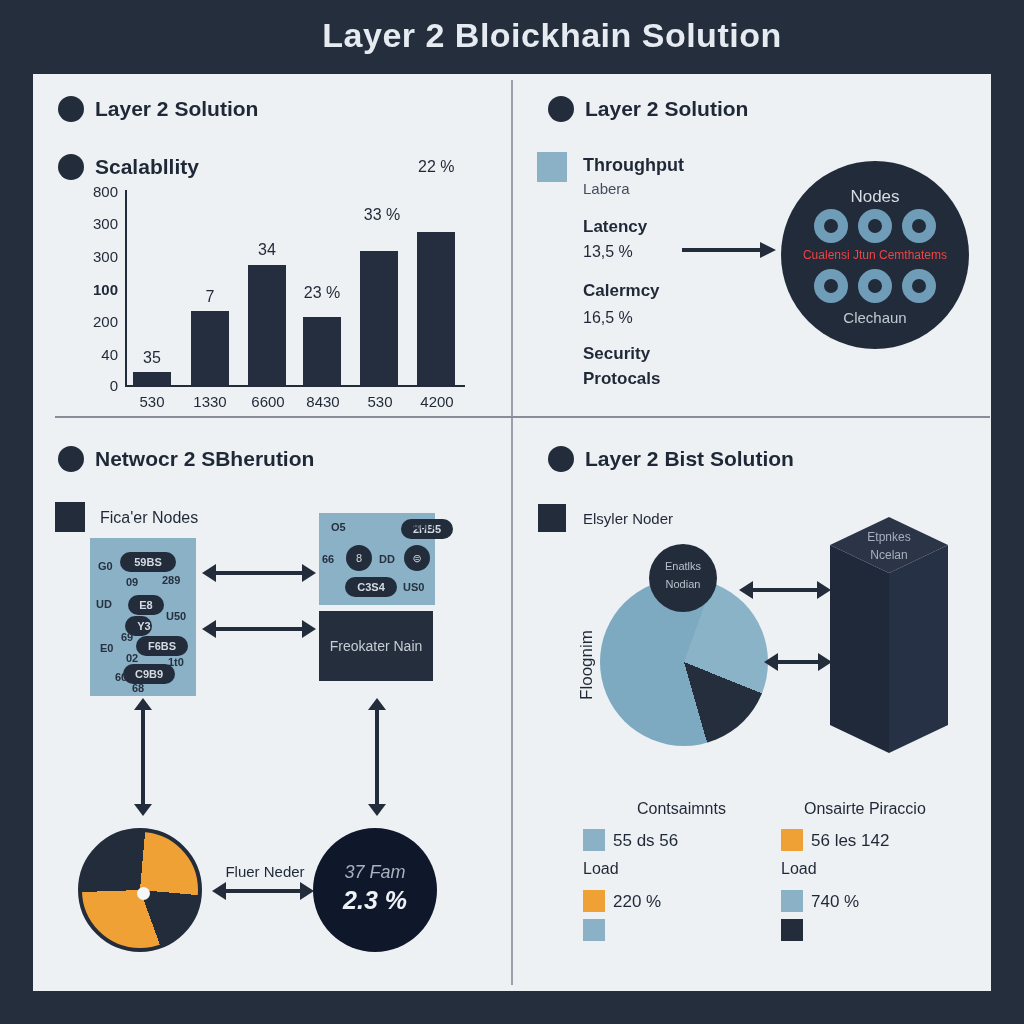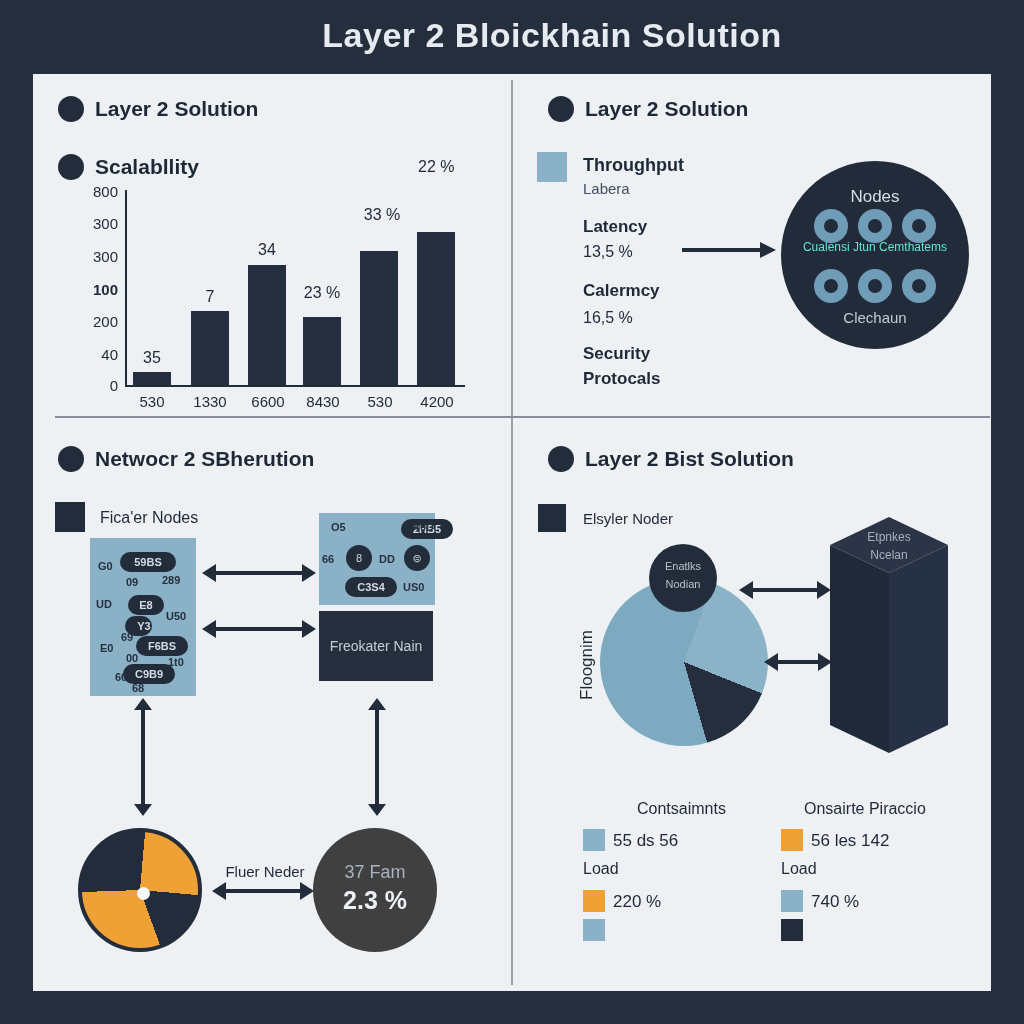--- a/index.html
+++ b/index.html
@@ -98,21 +98,21 @@
   <div class="abs lbl16" style="left:583px;top:309px;">16,5 %</div>
 
   <div class="abs lbl17 bold" style="left:583px;top:344px;">Security</div>
   <div class="abs lbl17 bold" style="left:583px;top:369px;">Protocals</div>
 
   <div class="abs" style="left:781px;top:161px;width:188px;height:188px;border-radius:50%;background:#222b3a;">
     <div class="ctxt" style="top:26px;font-size:17px;color:#d7dde4;">Nodes</div>
     <div class="abs donut" style="left:33px;top:48px;"></div>
     <div class="abs donut" style="left:77px;top:48px;"></div>
     <div class="abs donut" style="left:121px;top:48px;"></div>
-    <div class="ctxt" style="top:79px;font-size:12px;color:#5eead4;">Cualensi Jtun Cemthatems</div>
+    <div class="ctxt" style="top:87px;font-size:12px;color:#ef4444;">Cualensi Jtun Cemthatems</div>
     <div class="abs donut" style="left:33px;top:108px;"></div>
     <div class="abs donut" style="left:77px;top:108px;"></div>
     <div class="abs donut" style="left:121px;top:108px;"></div>
     <div class="ctxt" style="top:148px;font-size:15px;color:#c3cad3;">Clechaun</div>
   </div>
 
   <div class="abs bullet" style="left:58px;top:446px;"></div>
   <div class="abs hdr" style="left:95px;top:447px;">Netwocr 2 SBherution</div>
   <div class="abs sqd" style="left:55px;top:502px;width:30px;height:30px;"></div>
   <div class="abs lbl16" style="left:100px;top:509px;">Fica'er Nodes</div>
@@ -122,21 +122,21 @@
     <span class="pill" style="left:30px;top:14px;width:56px;">59BS</span>
     <span class="mini" style="left:36px;top:38px;">09</span>
     <span class="mini" style="left:72px;top:36px;">289</span>
     <span class="mini" style="left:6px;top:60px;">UD</span>
     <span class="pill" style="left:38px;top:57px;width:36px;">E8</span>
     <span class="pill" style="left:35px;top:78px;width:16px;padding-left:11px;">Y3</span>
     <span class="mini" style="left:76px;top:72px;">U50</span>
     <span class="mini" style="left:31px;top:93px;">69</span>
     <span class="pill" style="left:46px;top:98px;width:52px;">F6BS</span>
     <span class="mini" style="left:10px;top:104px;">E0</span>
-    <span class="mini" style="left:36px;top:114px;">00</span>
+    <span class="mini" style="left:36px;top:114px;">02</span>
     <span class="mini" style="left:78px;top:118px;">1t0</span>
     <span class="pill" style="left:33px;top:126px;width:52px;">C9B9</span>
     <span class="mini" style="left:7px;top:133px;padding-left:18px;">60</span>
     <span class="mini" style="left:42px;top:144px;">68</span>
   </div>
 
   <div class="abs sq" style="left:319px;top:513px;width:116px;height:92px;">
     <span class="mini" style="left:12px;top:8px;">O5</span>
     <span class="pill" style="left:38px;top:6px;width:52px;margin-left:44px;">2HB5</span>
     <span class="mini" style="left:93px;top:8px;">A0D</span>
@@ -179,21 +179,21 @@
     <div class="abs" style="left:55px;top:55px;width:13px;height:13px;border-radius:50%;background:#f5f6f8;"></div>
   </div>
 
   <div class="abs lbl15" style="left:212px;top:863px;width:106px;text-align:center;">Fluer Neder</div>
   <svg class="abs" style="left:210px;top:878px;" width="106" height="26">
     <line x1="14" y1="13" x2="92" y2="13" stroke="#232c3b" stroke-width="4"></line>
     <polygon points="16,4 2,13 16,22" fill="#232c3b"></polygon>
     <polygon points="90,4 104,13 90,22" fill="#232c3b"></polygon>
   </svg>
 
-  <div class="abs" style="left:313px;top:828px;width:124px;height:124px;border-radius:50%;background:#404040;">
+  <div class="abs" style="left:313px;top:828px;width:124px;height:124px;border-radius:50%;background:#0f172a;font-style:italic;">
     <div class="ctxt" style="top:34px;font-size:18px;color:#a9b2bf;">37 Fam</div>
     <div class="ctxt" style="top:58px;font-size:25px;font-weight:bold;color:#eef1f5;">2.3 %</div>
   </div>
 
   <div class="abs bullet" style="left:548px;top:446px;"></div>
   <div class="abs hdr" style="left:585px;top:447px;">Layer 2 Bist Solution</div>
   <div class="abs sqd" style="left:538px;top:504px;width:28px;height:28px;"></div>
   <div class="abs lbl15" style="left:583px;top:510px;">Elsyler Noder</div>
 
   <div class="abs lbl17" style="left:527px;top:650px;width:120px;height:30px;line-height:30px;text-align:center;transform:rotate(-90deg);">Floognim</div>

